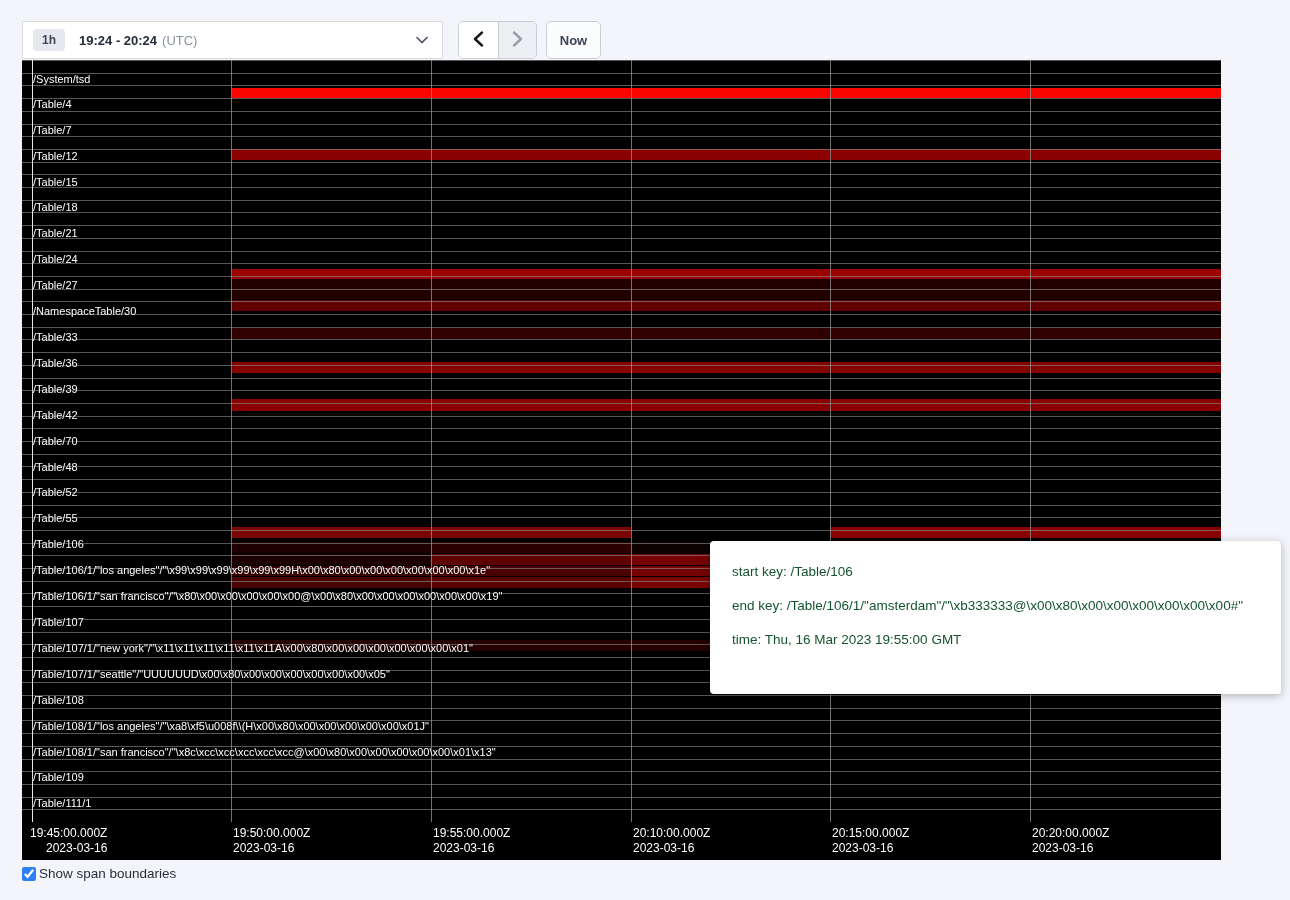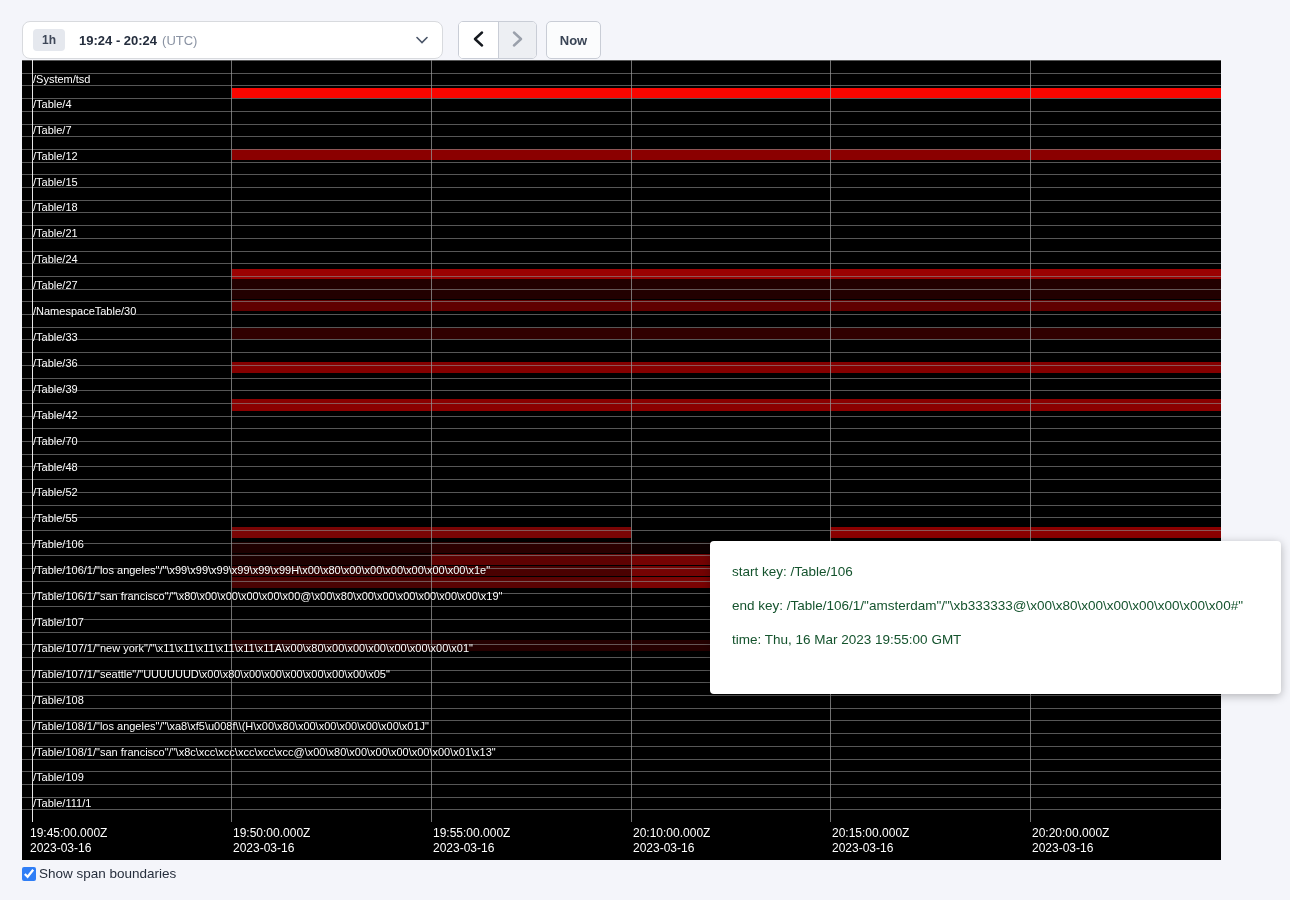--- a/index.html
+++ b/index.html
@@ -1,21 +1,21 @@
 <!DOCTYPE html>
 <html><head>
 <meta charset="utf-8">
 <style>
   * { margin:0; padding:0; box-sizing:border-box; }
   html,body { width:1290px; height:900px; background:#f4f5fa; font-family:"Liberation Sans", sans-serif; overflow:hidden; }
   #page { position:relative; width:1290px; height:900px; }
 
   
   .toolbar { position:absolute; left:0; top:0; width:1290px; height:60px; }
-  .range-select { position:absolute; left:22px; top:21px; width:421px; height:38px; background:#fff; border:1px solid #d8dade; border-radius:8px; display:flex; align-items:center; padding:0 14px 0 10px; cursor:pointer; }
+  .range-select { position:absolute; left:22px; top:21px; width:421px; height:38px; background:#fff; border:1px solid #d8dade; border-radius:1px; display:flex; align-items:center; padding:0 14px 0 10px; cursor:pointer; }
   .range-badge { background:#e5e8ee; color:#3e4758; font-size:12px; font-weight:bold; border-radius:4px; padding:4px 9px; margin-right:14px; }
   .range-text { font-size:13px; font-weight:bold; color:#242d3d; }
   .range-zone { font-size:13px; color:#8a93a3; margin-left:5px; }
   .select-caret { margin-left:auto; color:#4a5568; display:flex; }
   .nav-group { position:absolute; left:458px; top:21px; width:79px; height:38px; border:1px solid #c9cdd6; border-radius:5px; background:#fff; display:flex; overflow:hidden; }
   .nav-btn { width:50%; display:flex; align-items:center; justify-content:center; background:#fff; border:none; cursor:pointer; }
   .nav-btn.next { background:#edeff3; border-left:1px solid #c9cdd6; cursor:default; }
   .now-btn { position:absolute; left:546px; top:21px; width:55px; height:38px; background:#fbfcfd; border:1px solid #c9cdd6; border-radius:5px; font-family:"Liberation Sans",sans-serif; font-size:13px; font-weight:bold; color:#394455; cursor:pointer; }
 
   
@@ -234,21 +234,21 @@
         <div class="row-label" style="top: 556px;">/Table/107</div>
         <div class="row-label" style="top: 582px;">/Table/107/1/"new york"/"\x11\x11\x11\x11\x11\x11A\x00\x80\x00\x00\x00\x00\x00\x00\x01"</div>
         <div class="row-label" style="top: 608px;">/Table/107/1/"seattle"/"UUUUUUD\x00\x80\x00\x00\x00\x00\x00\x00\x05"</div>
         <div class="row-label" style="top: 634px;">/Table/108</div>
         <div class="row-label" style="top: 660px;">/Table/108/1/"los angeles"/"\xa8\xf5\u008f\\(H\x00\x80\x00\x00\x00\x00\x00\x01J"</div>
         <div class="row-label" style="top: 686px;">/Table/108/1/"san francisco"/"\x8c\xcc\xcc\xcc\xcc\xcc@\x00\x80\x00\x00\x00\x00\x00\x01\x13"</div>
         <div class="row-label" style="top: 711px;">/Table/109</div>
         <div class="row-label" style="top: 737px;">/Table/111/1</div>
       </div>
     <div class="xaxis">
-        <div class="tick" style="left: 8px;">
+        <div class="tick" style="left: 8px; text-align: right;">
           <div>19:45:00.000Z</div>
           <div>2023-03-16</div>
         </div>
         <div class="tick" style="left: 211px;">
           <div>19:50:00.000Z</div>
           <div>2023-03-16</div>
         </div>
         <div class="tick" style="left: 411px;">
           <div>19:55:00.000Z</div>
           <div>2023-03-16</div>

